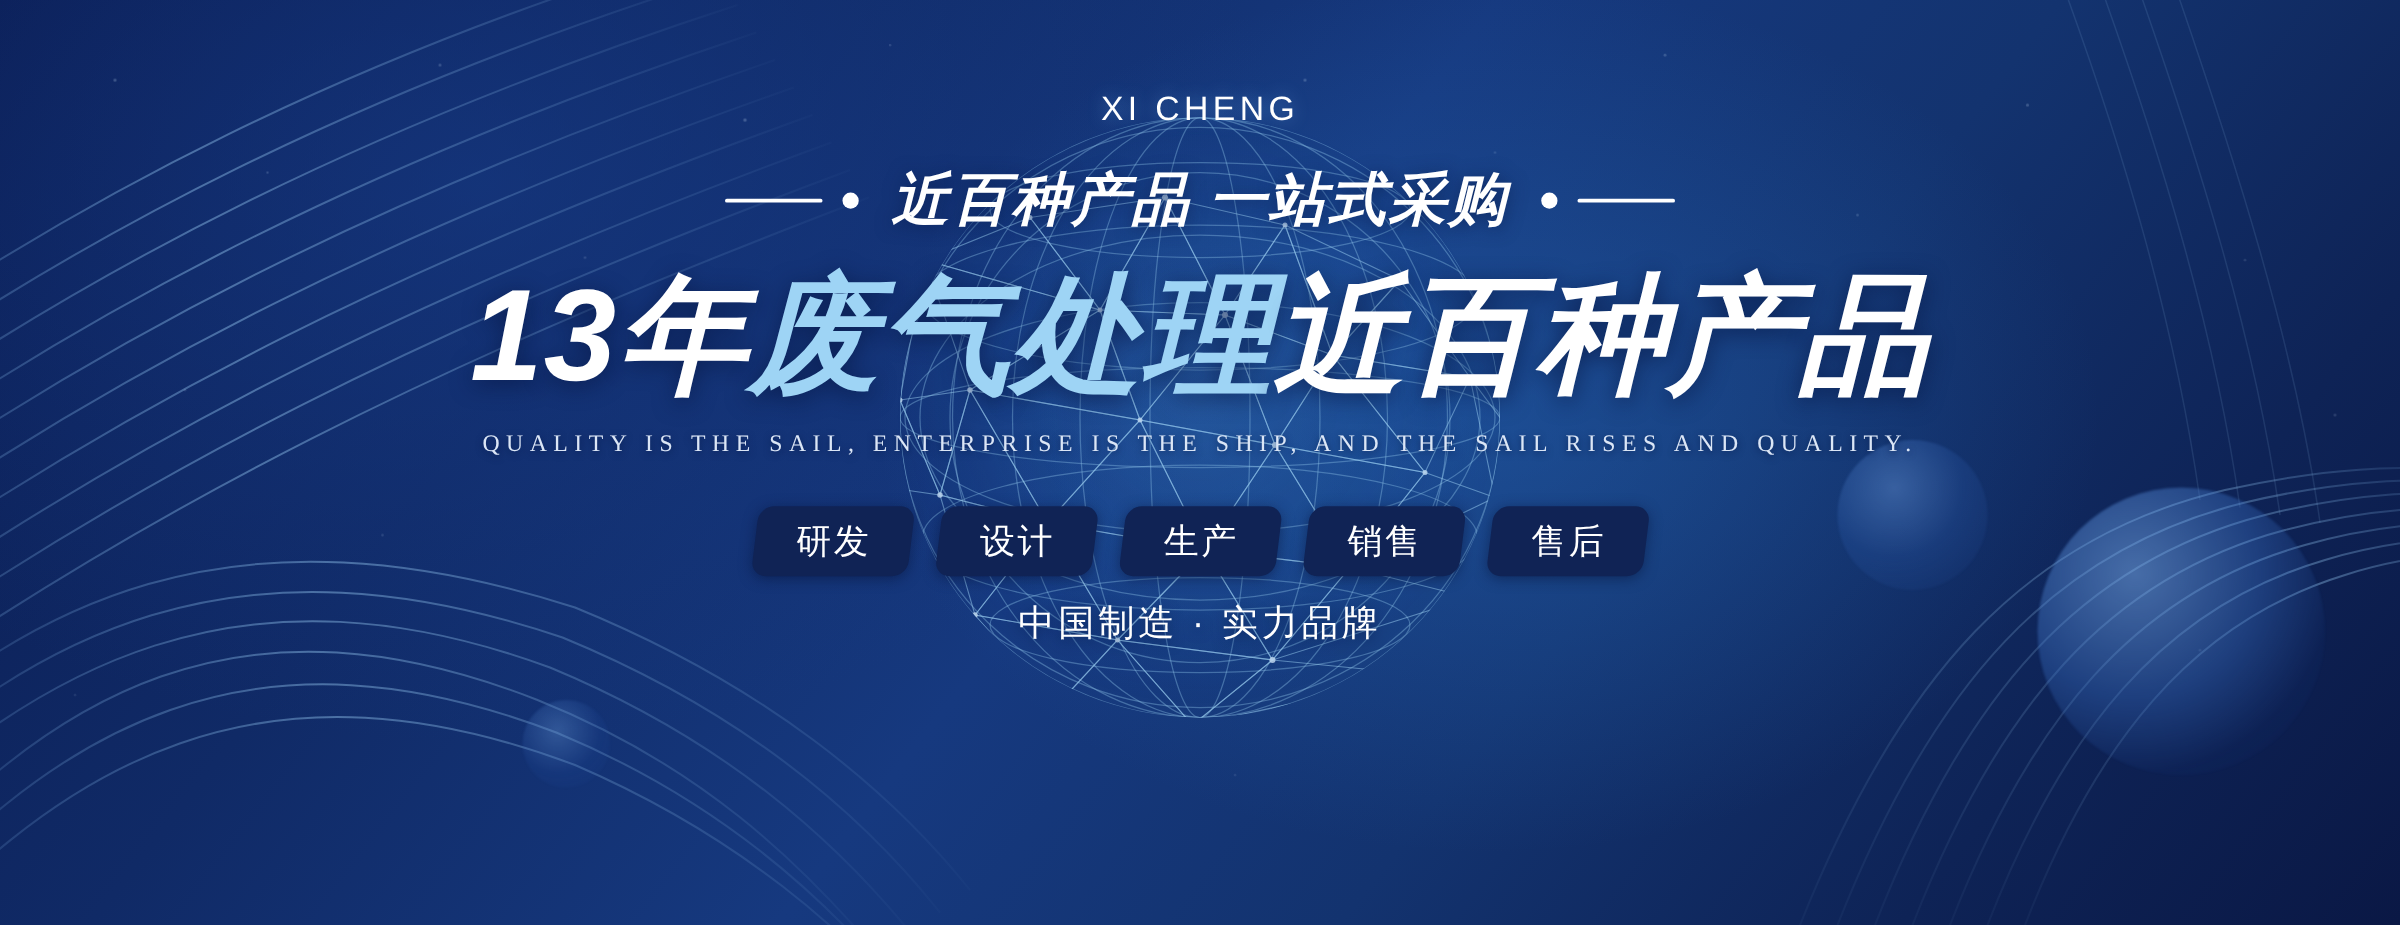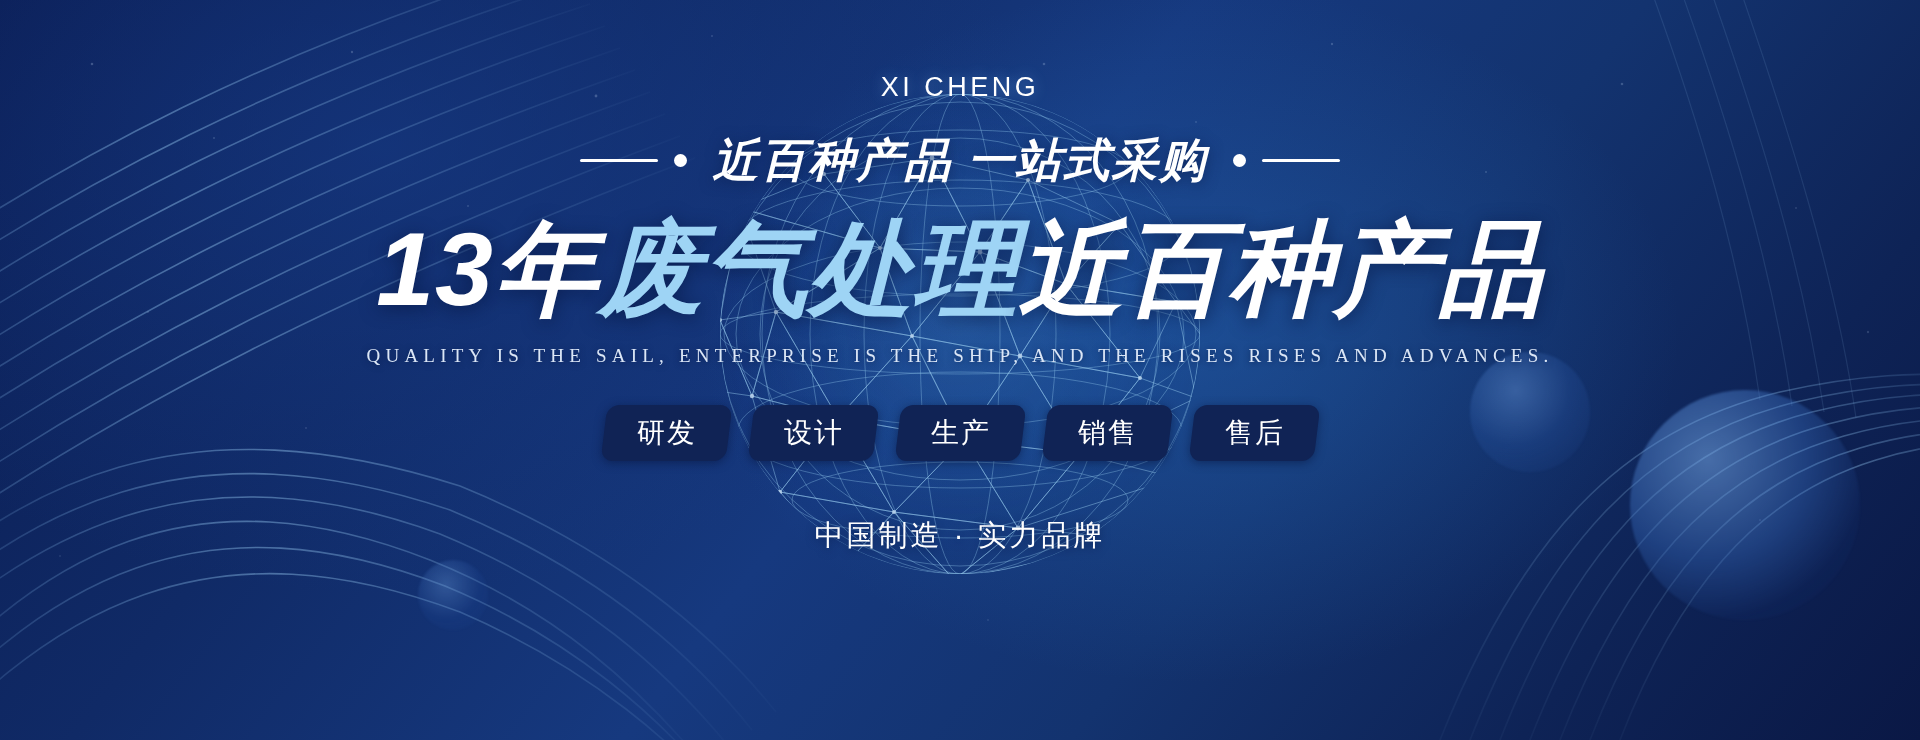--- a/index.html
+++ b/index.html
@@ -64,20 +64,21 @@
     letter-spacing:3.5px;
     font-weight:400;
     line-height:1;
     text-shadow:0 0 14px rgba(120,190,255,.45);
   }
 
   .subhead-row {
     display:flex; align-items:center;
     gap:26px;
     margin-top:36px;
+    font-family:Liberation Serif, serif;
   }
   .deco { display:flex; align-items:center; gap:0; }
   .deco .bar {
     display:block; width:78px; height:3px; background:#ffffff; border-radius:2px;
   }
   .deco .dot {
     display:block; width:13px; height:13px; border-radius:50%; background:#ffffff;
   }
   .deco.left .bar { margin-right:16px; }
   .deco.right .bar { margin-left:16px; }
@@ -133,21 +134,21 @@
     display:block;
     transform:skewX(7deg);
     color:#ffffff;
     font-size:28px;
     font-weight:400;
     letter-spacing:2px;
     line-height:1;
   }
 
   .footer-line {
-    margin-top:60px;
+    margin-top:24px;
     color:#ffffff;
     font-size:29px;
     letter-spacing:3px;
     line-height:1;
     white-space:nowrap;
     text-shadow:0 2px 10px rgba(8,26,72,.7);
   }
 </style>
 </head>
 <body>
@@ -356,21 +357,21 @@
       <span class="deco right">
         <span class="dot"></span>
           <span class="bar"></span>
       </span>
     </div>
 
     <div class="headline">
       <span class="white">13年</span><span class="accent">废气处理</span><span class="white">近百种产品</span>
     </div>
 
-    <div class="tagline">QUALITY IS THE SAIL, ENTERPRISE IS THE SHIP, AND THE RISES RISES AND ADVANCES.</div>
+    <div class="tagline">QUALITY IS THE SAIL, ENTERPRISE IS THE SHIP, AND THE SAIL RISES AND QUALITY.</div>
 
     <div class="pills">
       <div class="pill">
         <span>研发</span>
       </div>
       <div class="pill">
         <span>设计</span>
       </div>
       <div class="pill">
         <span>生产</span>

